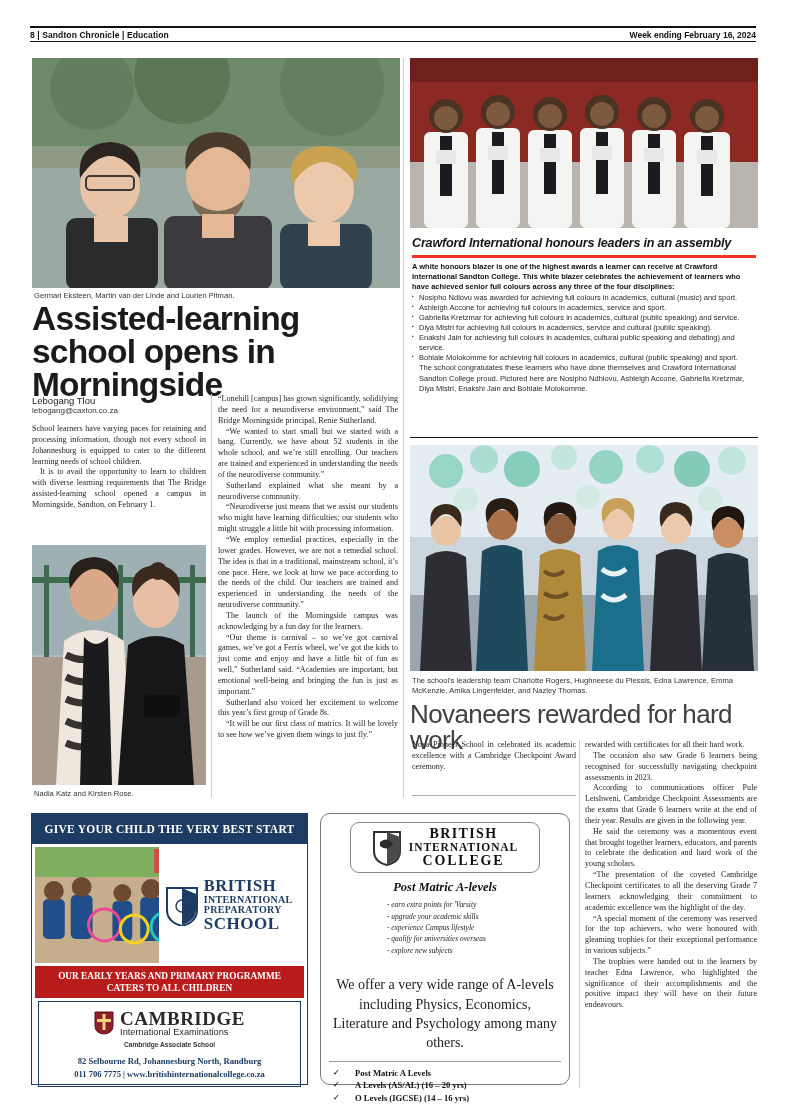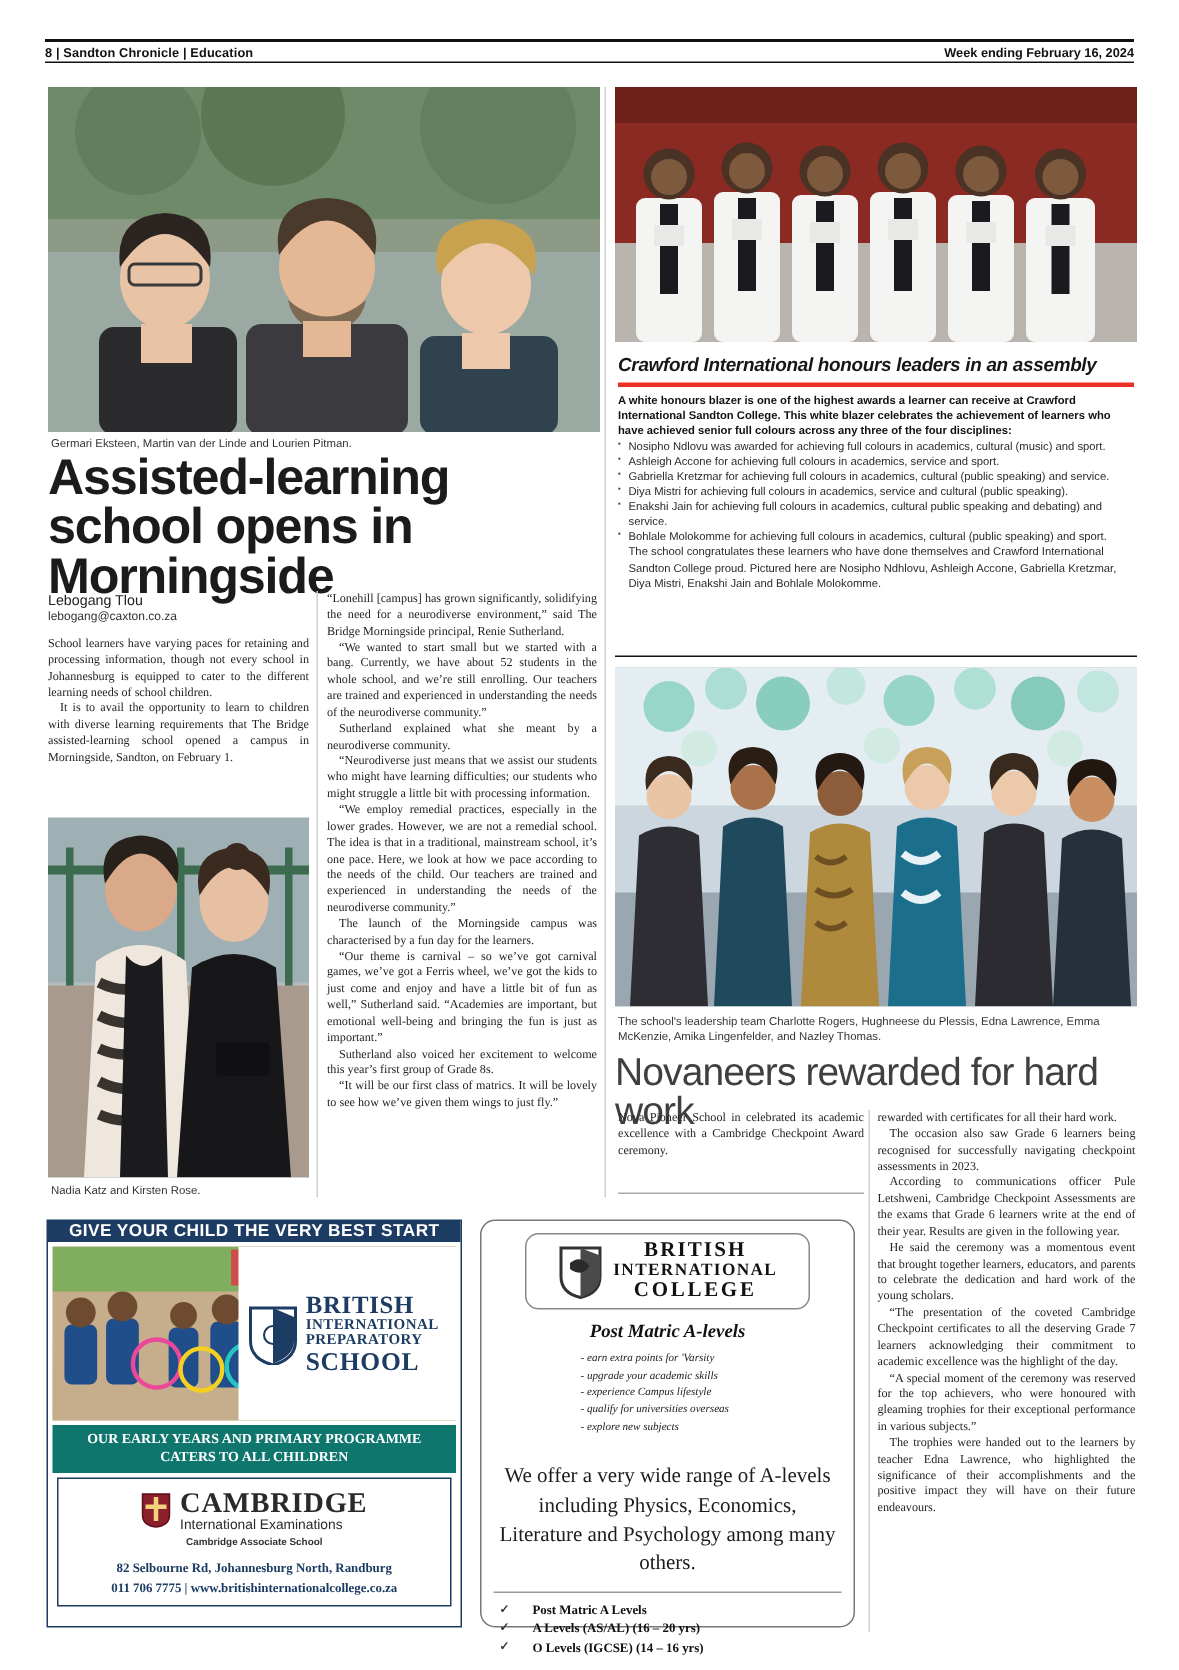--- a/index.html
+++ b/index.html
@@ -85,38 +85,38 @@
   .headline2 {
     position: absolute; left: 410px; top: 701px; width: 348px;
     font-family: "Liberation Sans", sans-serif;
     font-weight: 400; font-size: 26px; line-height: 1;
     letter-spacing: -0.6px; color: #404040;
   }
 
   
   .ad1 { position: absolute; left: 31px; top: 813px; width: 277px; height: 272px;
          border: 1px solid #1d3c63; background:#fff; }
-  .ad1-top { height: 14px; background: #1d3c63; color:#fff;
+  .ad1-top { height: 30px; background: #1d3c63; color:#fff;
              display:flex; align-items:center; justify-content:center;
-             font-family: Liberation Sans, sans-serif; font-weight:700;
+             font-family: Liberation Serif, serif; font-weight:700;
              font-size: 11.5px; letter-spacing: .3px; }
   .ad1-photo { height: 116px; margin: 3px; position: relative; overflow:hidden;
                background: linear-gradient(#c9b293, #b79f7e); }
   .ad1-logo { position:absolute; right:0; top:0; width:54%; height:100%;
               background:#fff; display:flex; align-items:center; gap:5px;
               padding-left: 6px; }
   .crest { width: 34px; height: 42px; position: relative; flex:0 0 auto; }
   .crest svg { width:100%; height:100%; display:block; }
   .ad1-logo-text { font-family: "Liberation Serif", serif; color:#1d3c63;
                    line-height: 1.0; }
   .ad1-logo-text .l1 { font-size: 16.5px; font-weight: 700; letter-spacing: .5px;}
   .ad1-logo-text .l2 { font-size: 10px; font-weight: 700; letter-spacing: .3px;}
   .ad1-logo-text .l3 { font-size: 10px; font-weight: 700; letter-spacing: .3px;}
   .ad1-logo-text .l4 { font-size: 17px; font-weight: 700; letter-spacing: .5px;}
-  .ad1-band { background:#0f766e; color:#fff; text-align:center;
+  .ad1-band { background:#b91c1c; color:#fff; text-align:center;
               font-family:"Liberation Serif",serif; font-weight:700;
               font-size: 9.3px; line-height:1.3; padding: 4px 6px; margin: 3px; }
   .ad1-bottom { margin: 2px 6px 6px; border: 1px solid #1d3c63; padding: 7px 4px 6px;
                 text-align:center; }
   .camb-row { display:flex; align-items:center; justify-content:center; gap:6px; }
   .camb-shield { width: 20px; height: 24px; }
   .camb-text { text-align:left; line-height: 1; }
   .camb-text .c1 { font-family:"Liberation Serif",serif; font-size: 19px;
                    font-weight:700; color:#2a2a2a; letter-spacing:.5px;}
   .camb-text .c2 { font-family:"Liberation Sans",sans-serif; font-size: 9.2px;
@@ -239,21 +239,21 @@
     </svg>
   </div>
   <div class="caption" style="left:34px; top:789px; width:174px;">Nadia Katz and Kirsten Rose.</div>
 
   <div class="col" id="col2" style="left:218px; top:394px; width:180px; height:410px;">
       <p class="first">“Lonehill [campus] has grown significantly, solidifying the need for a neurodiverse environment,” said The Bridge Morningside principal, Renie Sutherland.</p>
       <p>“We wanted to start small but we started with a bang. Currently, we have about 52 students in the whole school, and we’re still enrolling. Our teachers are trained and experienced in understanding the needs of the neurodiverse community.”</p>
       <p>Sutherland explained what she meant by a neurodiverse community.</p>
       <p>“Neurodiverse just means that we assist our students who might have learning difficulties; our students who might struggle a little bit with processing information.</p>
       <p>“We employ remedial practices, especially in the lower grades. However, we are not a remedial school. The idea is that in a traditional, mainstream school, it’s one pace. Here, we look at how we pace according to the needs of the child. Our teachers are trained and experienced in understanding the needs of the neurodiverse community.”</p>
-      <p>The launch of the Morningside campus was characterised by a fun day for the learners.</p>
+      <p>The launch of the Morningside campus was acknowledging by a fun day for the learners.</p>
       <p>“Our theme is carnival – so we’ve got carnival games, we’ve got a Ferris wheel, we’ve got the kids to just come and enjoy and have a little bit of fun as well,” Sutherland said. “Academies are important, but emotional well-being and bringing the fun is just as important.”</p>
       <p>Sutherland also voiced her excitement to welcome this year’s first group of Grade 8s.</p>
       <p>“It will be our first class of matrics. It will be lovely to see how we’ve given them wings to just fly.”</p>
     </div>
 
   <div class="vrule" style="left:211px; top:394px; height:404px;"></div>
   <div class="vrule" style="left:403px; top:58px; height:740px;"></div>
 
   <div class="photo" style="left:410px; top:58px; width:348px; height:170px;">
     <svg width="348" height="170" viewBox="0 0 348 170" preserveAspectRatio="none">

